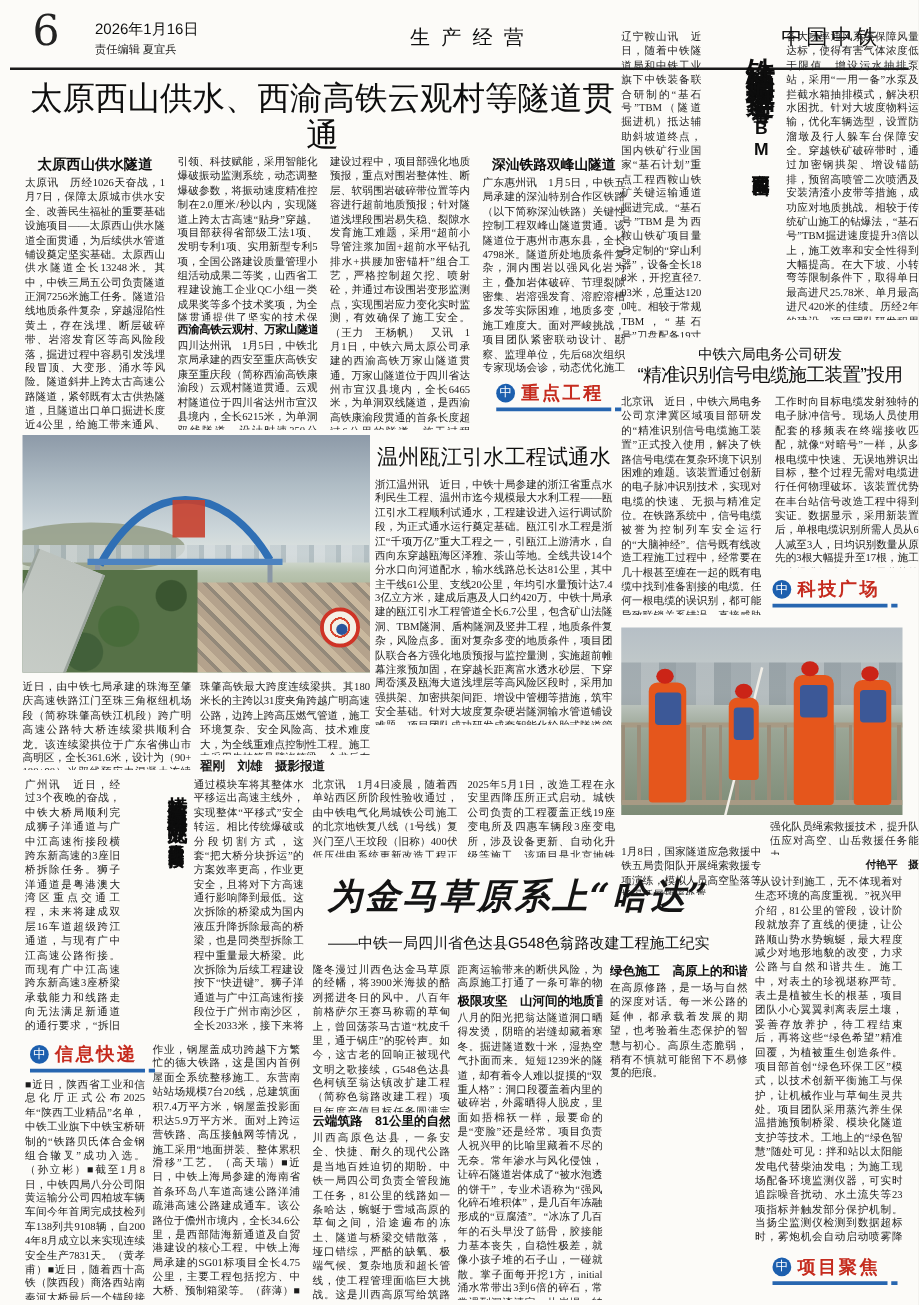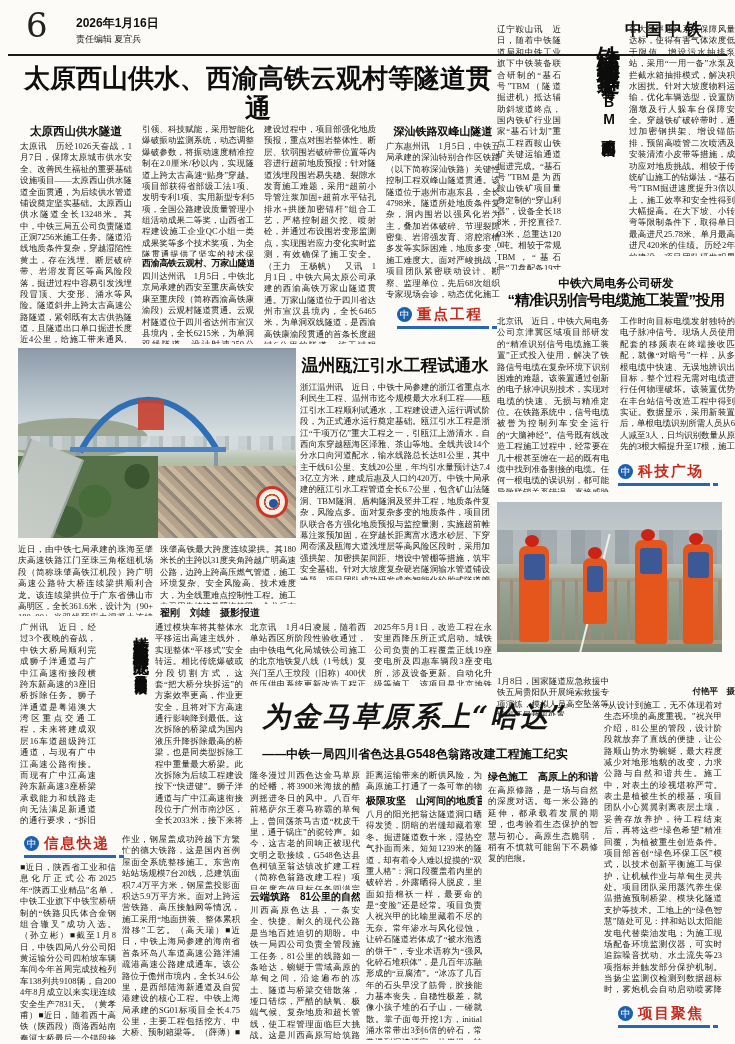--- a/index.html
+++ b/index.html
@@ -1,21 +1,21 @@
 <!DOCTYPE html>
 <html><head>
 <meta charset="utf-8">
 <style>
 *{margin:0;padding:0;box-sizing:border-box}
 html,body{background:#e9e7e2}
 #page{position:relative;width:735px;height:1044px;margin:0 auto;background:#fcfbf8;overflow:hidden;
   font-family:"Liberation Serif",serif;color:#1b1b1b}
 .abs{position:absolute}
 .jt{font-size:8.5px;line-height:1.34;text-align:justify;overflow:hidden;color:#1c1c1c;word-break:break-all}
-.hd{font-family:"Liberation Sans",sans-serif;font-weight:bold;color:#0e0e0e}
+.hd{font-family:"Liberation Sans",sans-serif;font-weight:normal;color:#0e0e0e}
 .ctr{text-align:center}
 .sh{font-family:"Liberation Sans",sans-serif;font-weight:bold;text-align:center;color:#0e0e0e;
   overflow:hidden;white-space:nowrap}
 .colflex{display:flex;flex-direction:column;overflow:hidden}
 .vh{writing-mode:vertical-rl;text-orientation:upright;font-family:"Liberation Sans",sans-serif;
   font-weight:bold;color:#0d0d0d;overflow:hidden}
 .vh span{display:inline-block}
 
 .marker{display:flex;flex-direction:column}
 .mrow{display:flex;align-items:center}
@@ -65,24 +65,25 @@
 .callig{font-family:"DejaVu Serif",serif;font-style:italic;font-weight:bold;color:#141414}
 </style>
 </head>
 <body>
 
 <div id="page">
 
   <div class="abs" style="left:26px;top:8px;font-family:'DejaVu Serif',serif;font-size:34px;line-height:1;color:#222">6</div>
   <div class="abs hd" style="left:76px;top:15px;font-size:12px">2026年1月16日</div>
   <div class="abs" style="left:76px;top:33px;font-size:9px;color:#222">责任编辑 夏宜兵</div>
+  <div class="abs hd ctr" style="left:288px;top:20px;width:180px;font-size:16px;letter-spacing:9px">生产经营</div>
   <div class="abs hd" style="right:30px;top:18px;font-size:17px;letter-spacing:3px">中国中铁</div>
   <div class="abs" id="hrule"></div>
 
-  <div class="abs hd ctr" style="left:16px;top:64px;width:484px;font-size:26px;line-height:1.15;letter-spacing:0px;font-weight:700">太原西山供水、西渝高铁云观村等隧道贯通</div>
+  <div class="abs hd ctr" style="left:16px;top:64px;width:484px;font-size:26px;line-height:1.15;letter-spacing:0px;font-weight:400">太原西山供水、西渝高铁云观村等隧道贯通</div>
 
   <div class="abs colflex" style="left:20px;top:124px;width:112px;height:220px">
     <div class="sh" style="font-size:11.5px;height:17px">太原西山供水隧道</div>
     <div class="jt" style="flex:1">太原讯　历经1026天奋战，1月7日，保障太原城市供水安全、改善民生福祉的重要基础设施项目——太原西山供水隧道全面贯通，为后续供水管道铺设奠定坚实基础。太原西山供水隧道全长13248米。其中，中铁三局五公司负责隧道正洞7256米施工任务。隧道沿线地质条件复杂，穿越湿陷性黄土，存在浅埋、断层破碎带、岩溶发育区等高风险段落，掘进过程中容易引发浅埋段冒顶、大变形、涌水等风险。隧道斜井上跨太古高速公路隧道，紧邻既有太古供热隧道，且隧道出口单口掘进长度近4公里，给施工带来通风、供电、运输，以及地层扰动控制等严峻挑战。面对复杂地质条件，项目团队在黄土浅埋段采用“全站仪+收敛仪”智能化动态监测手段，精准分析沉降数据并建立分级预警机制，通过增设临时仰拱、反压回填、型钢支撑等措施，将隧道沉降量控制在安全范围内。灵活选用三台阶七步开挖法等工法作业，并通过在洞内架设工字钢支撑及锁脚锚管等措施，有效提升支护结构整体稳定性。坚持创新</div>
   </div>
 
   <div class="abs colflex" style="left:142px;top:124px;width:112px;height:220px">
     <div class="jt" style="height:133px">引领、科技赋能，采用智能化爆破振动监测系统，动态调整爆破参数，将振动速度精准控制在2.0厘米/秒以内，实现隧道上跨太古高速“贴身”穿越。项目部获得省部级工法1项、发明专利1项、实用新型专利5项，全国公路建设质量管理小组活动成果二等奖，山西省工程建设施工企业QC小组一类成果奖等多个技术奖项，为全隧贯通提供了坚实的技术保障。（王晓明）</div>
     <div class="sh" style="font-size:9px;height:14px;letter-spacing:-0.3px">西渝高铁云观村、万家山隧道</div>
     <div class="jt" style="flex:1">四川达州讯　1月5日，中铁北京局承建的西安至重庆高铁安康至重庆段（简称西渝高铁康渝段）云观村隧道贯通。云观村隧道位于四川省达州市宣汉县境内，全长6215米，为单洞双线隧道，设计时速350公里。全隧围岩以Ⅳ、Ⅴ级为主，岩体破碎，自稳性差，最小埋深18.8米，掘进中存在危岩落石、滑坡、岩堆、突水、突泥等风险，施工难度大。</div>
@@ -151,20 +152,21 @@
     <div class="rp-bar" style="top:76px"></div>
     <div class="rp-rail"></div>
     <div class="rp-bar" style="top:138px"></div>
     <div class="rp-rope"></div>
     <div class="fig" style="left:22px;top:44px;width:30px;height:96px"></div>
     <div class="fig" style="left:86px;top:56px;width:24px;height:66px"></div>
     <div class="fig" style="left:138px;top:38px;width:32px;height:104px"></div>
     <div class="fig" style="left:186px;top:42px;width:30px;height:100px"></div>
   </div>
   <div class="abs jt" style="left:497px;top:676px;width:112px;height:40px">1月8日，国家隧道应急救援中铁五局贵阳队开展绳索救援专项演练，模拟人员高空坠落等场景开展救援处置，</div>
+  <div class="abs jt" style="left:616px;top:656px;width:119px;height:28px">强化队员绳索救援技术，提升队伍应对高空、山岳救援任务能力。</div>
   <div class="abs" style="left:616px;top:686px;width:119px;font-size:8.5px;font-weight:bold;text-align:right">付艳平　摄</div>
 
   <div class="abs jt" style="left:20px;top:622px;width:76px;height:204px">广州讯　近日，经过3个夜晚的奋战，中铁大桥局顺利完成狮子洋通道与广中江高速衔接段横跨东新高速的3座旧桥拆除任务。狮子洋通道是粤港澳大湾区重点交通工程，未来将建成双层16车道超级跨江通道，与现有广中江高速公路衔接。而现有广中江高速跨东新高速3座桥梁承载能力和线路走向无法满足新通道的通行要求，“拆旧建新”势在必行。为保障高速公路白天正常通行，项目团队选择夜间封闭下方路段施工。设备采用“模块化运输车+自动同步顶升系统”，包括4个动力单元、64轴模块车及8套250吨自动顶加式同步顶升系统构成的2000吨级模块化运输装备，搭配毫米级液压调节技术。拆除工作面临夜间作业、大吨位、空间受限等不利因素。最难拆除的是“放马1号桥”，桥下净空高达13米。</div>
   <div class="abs vh" style="left:99px;top:624px;width:52px;height:202px">
     <span style="font-size:16px;letter-spacing:2px;margin-left:3px">横跨东新高速旧桥拆除完成</span>
     <span style="font-size:12.5px;letter-spacing:0.5px">狮子洋通道与广中江高速衔接段</span>
   </div>
   <div class="abs jt" style="left:155px;top:622px;width:88px;height:204px">通过模块车将其整体水平移运出高速主线外，实现整体“平移式”安全转运。相比传统爆破或分段切割方式，这套“把大桥分块拆运”的方案效率更高，作业更安全，且将对下方高速通行影响降到最低。这次拆除的桥梁成为国内液压升降拆除最高的桥梁，也是同类型拆除工程中重量最大桥梁。此次拆除为后续工程建设按下“快进键”。狮子洋通道与广中江高速衔接段位于广州市南沙区，全长2033米，接下来将全面启动路基施工和互通立交改造，预计2027年建成通车，完成与狮子洋通道的“空中”互通。届时，中山、江门等珠江西岸城市与东莞、深圳等东岸核心城市之间的跨江通行更加便捷，将有力助推粤港澳大湾区“一小时交通圈”加速成型。（樊启明）</div>
 
   <div class="abs marker" style="left:24px;top:834px;width:92px">

